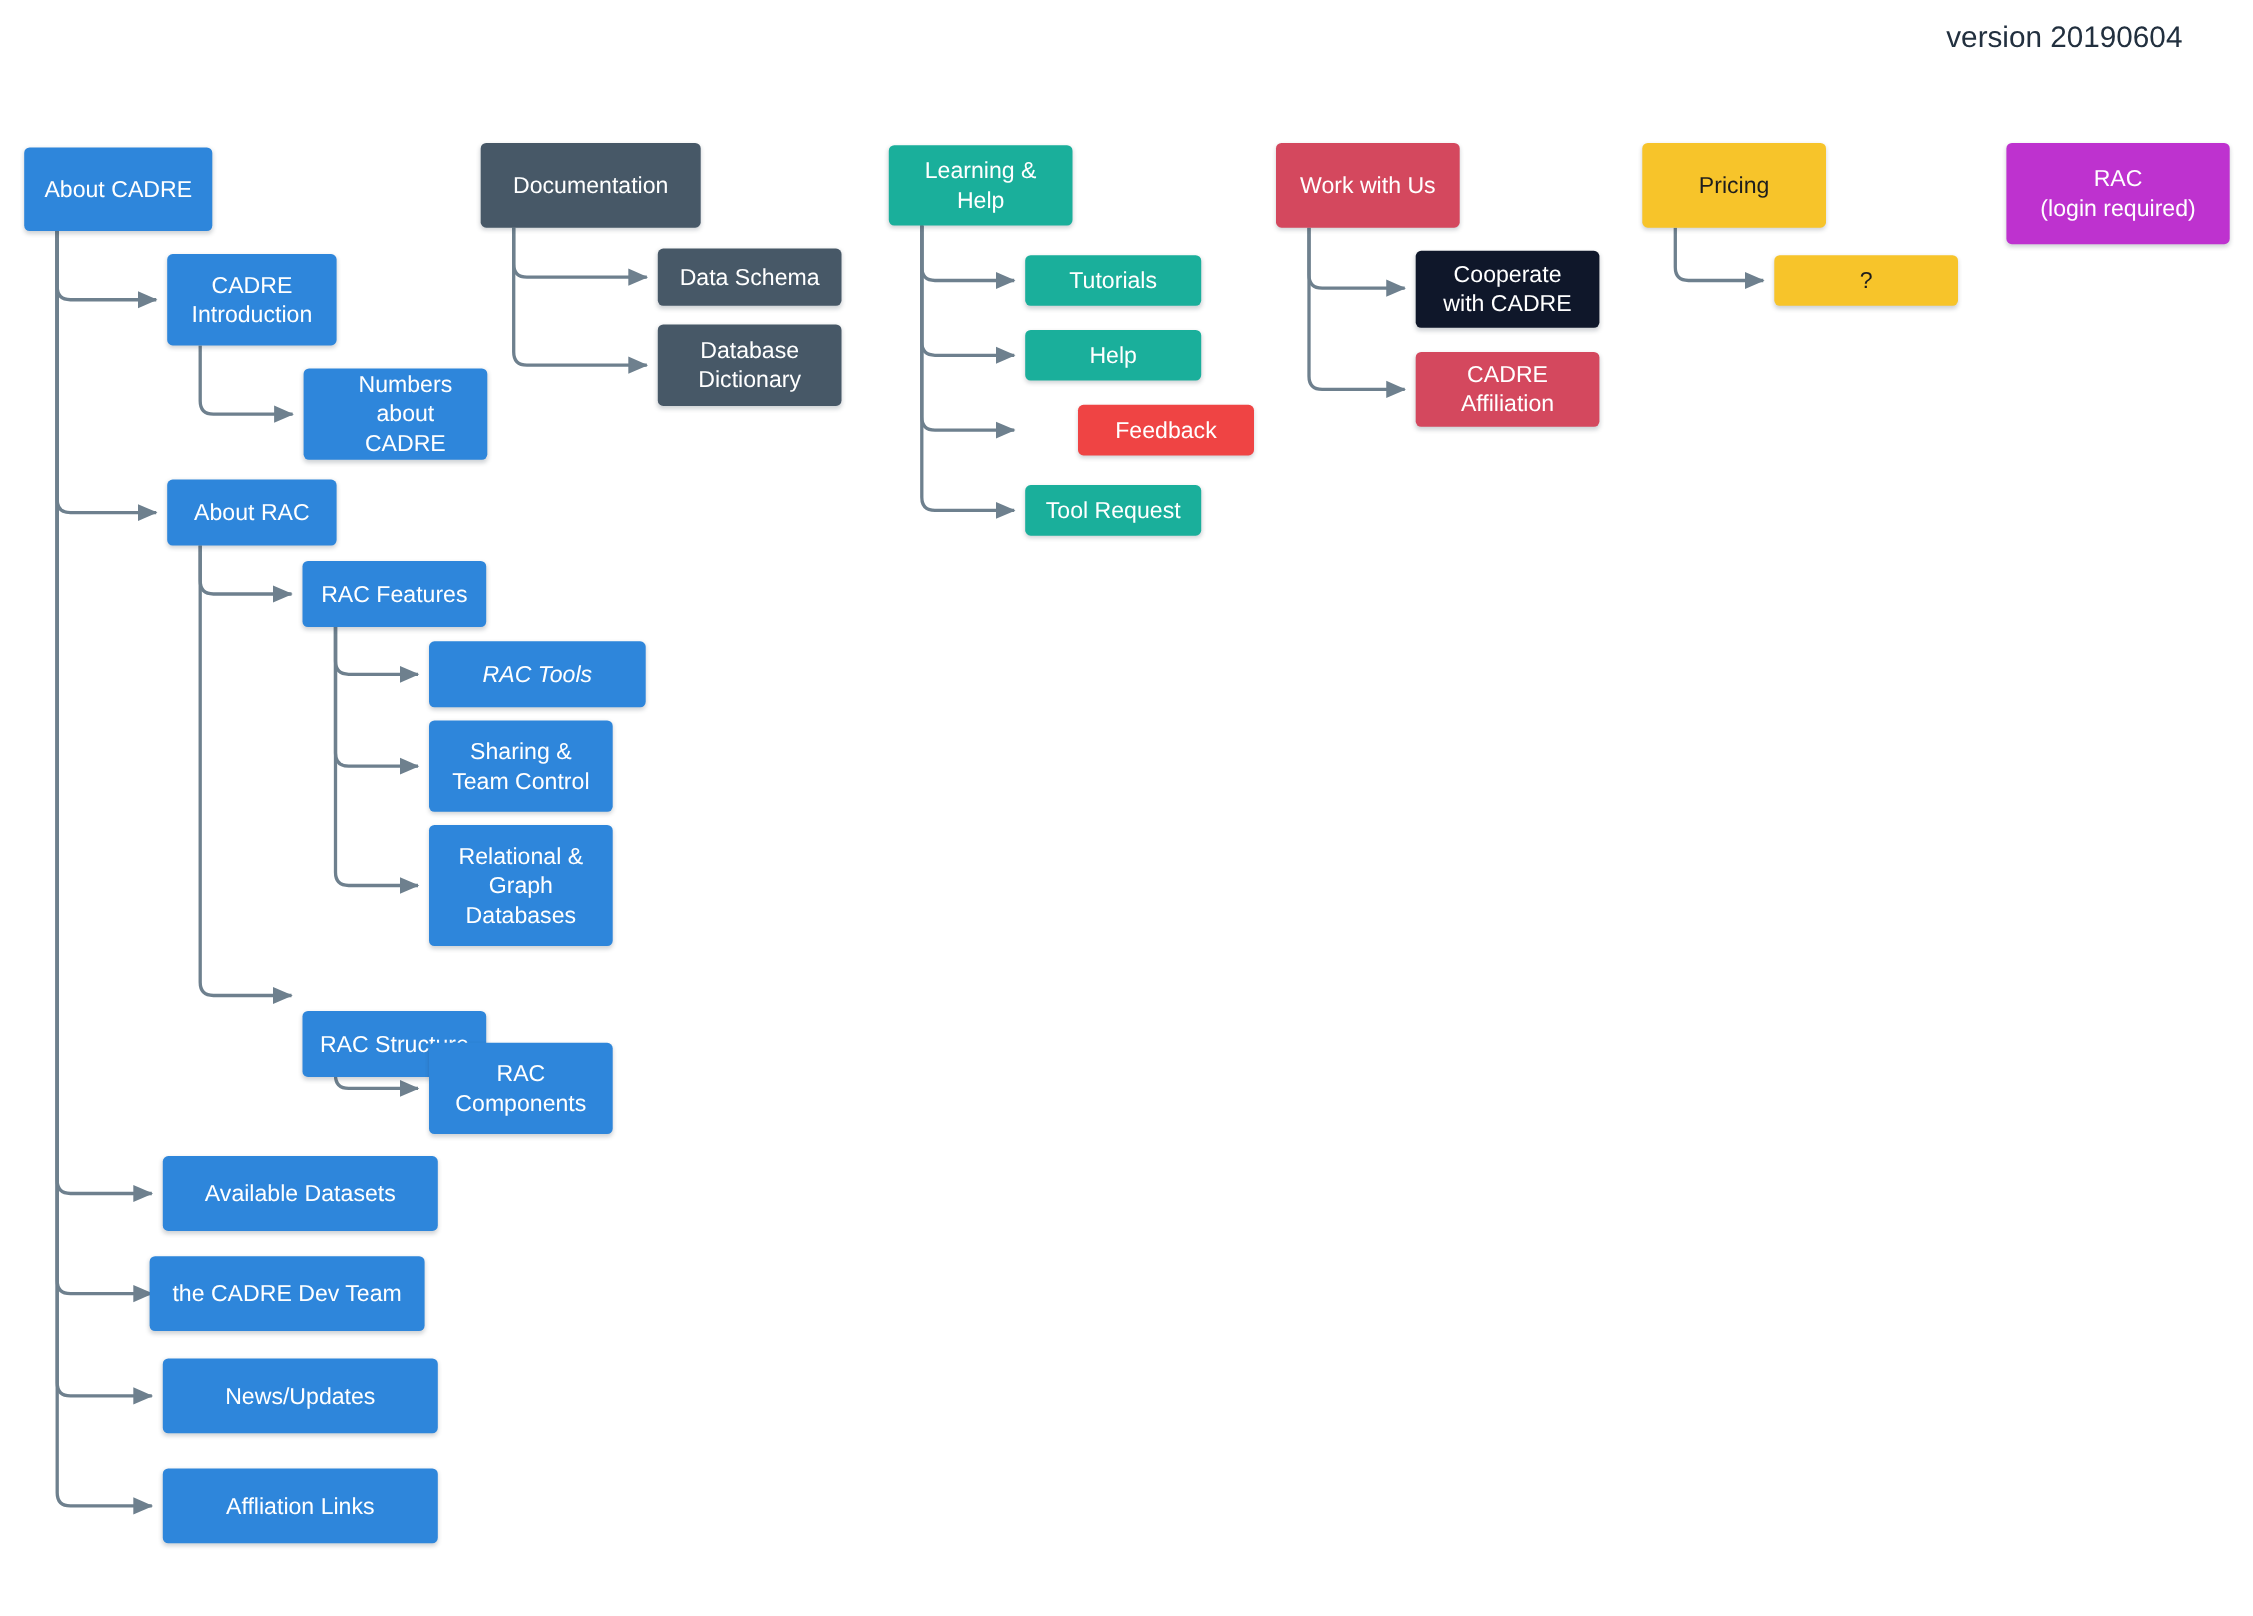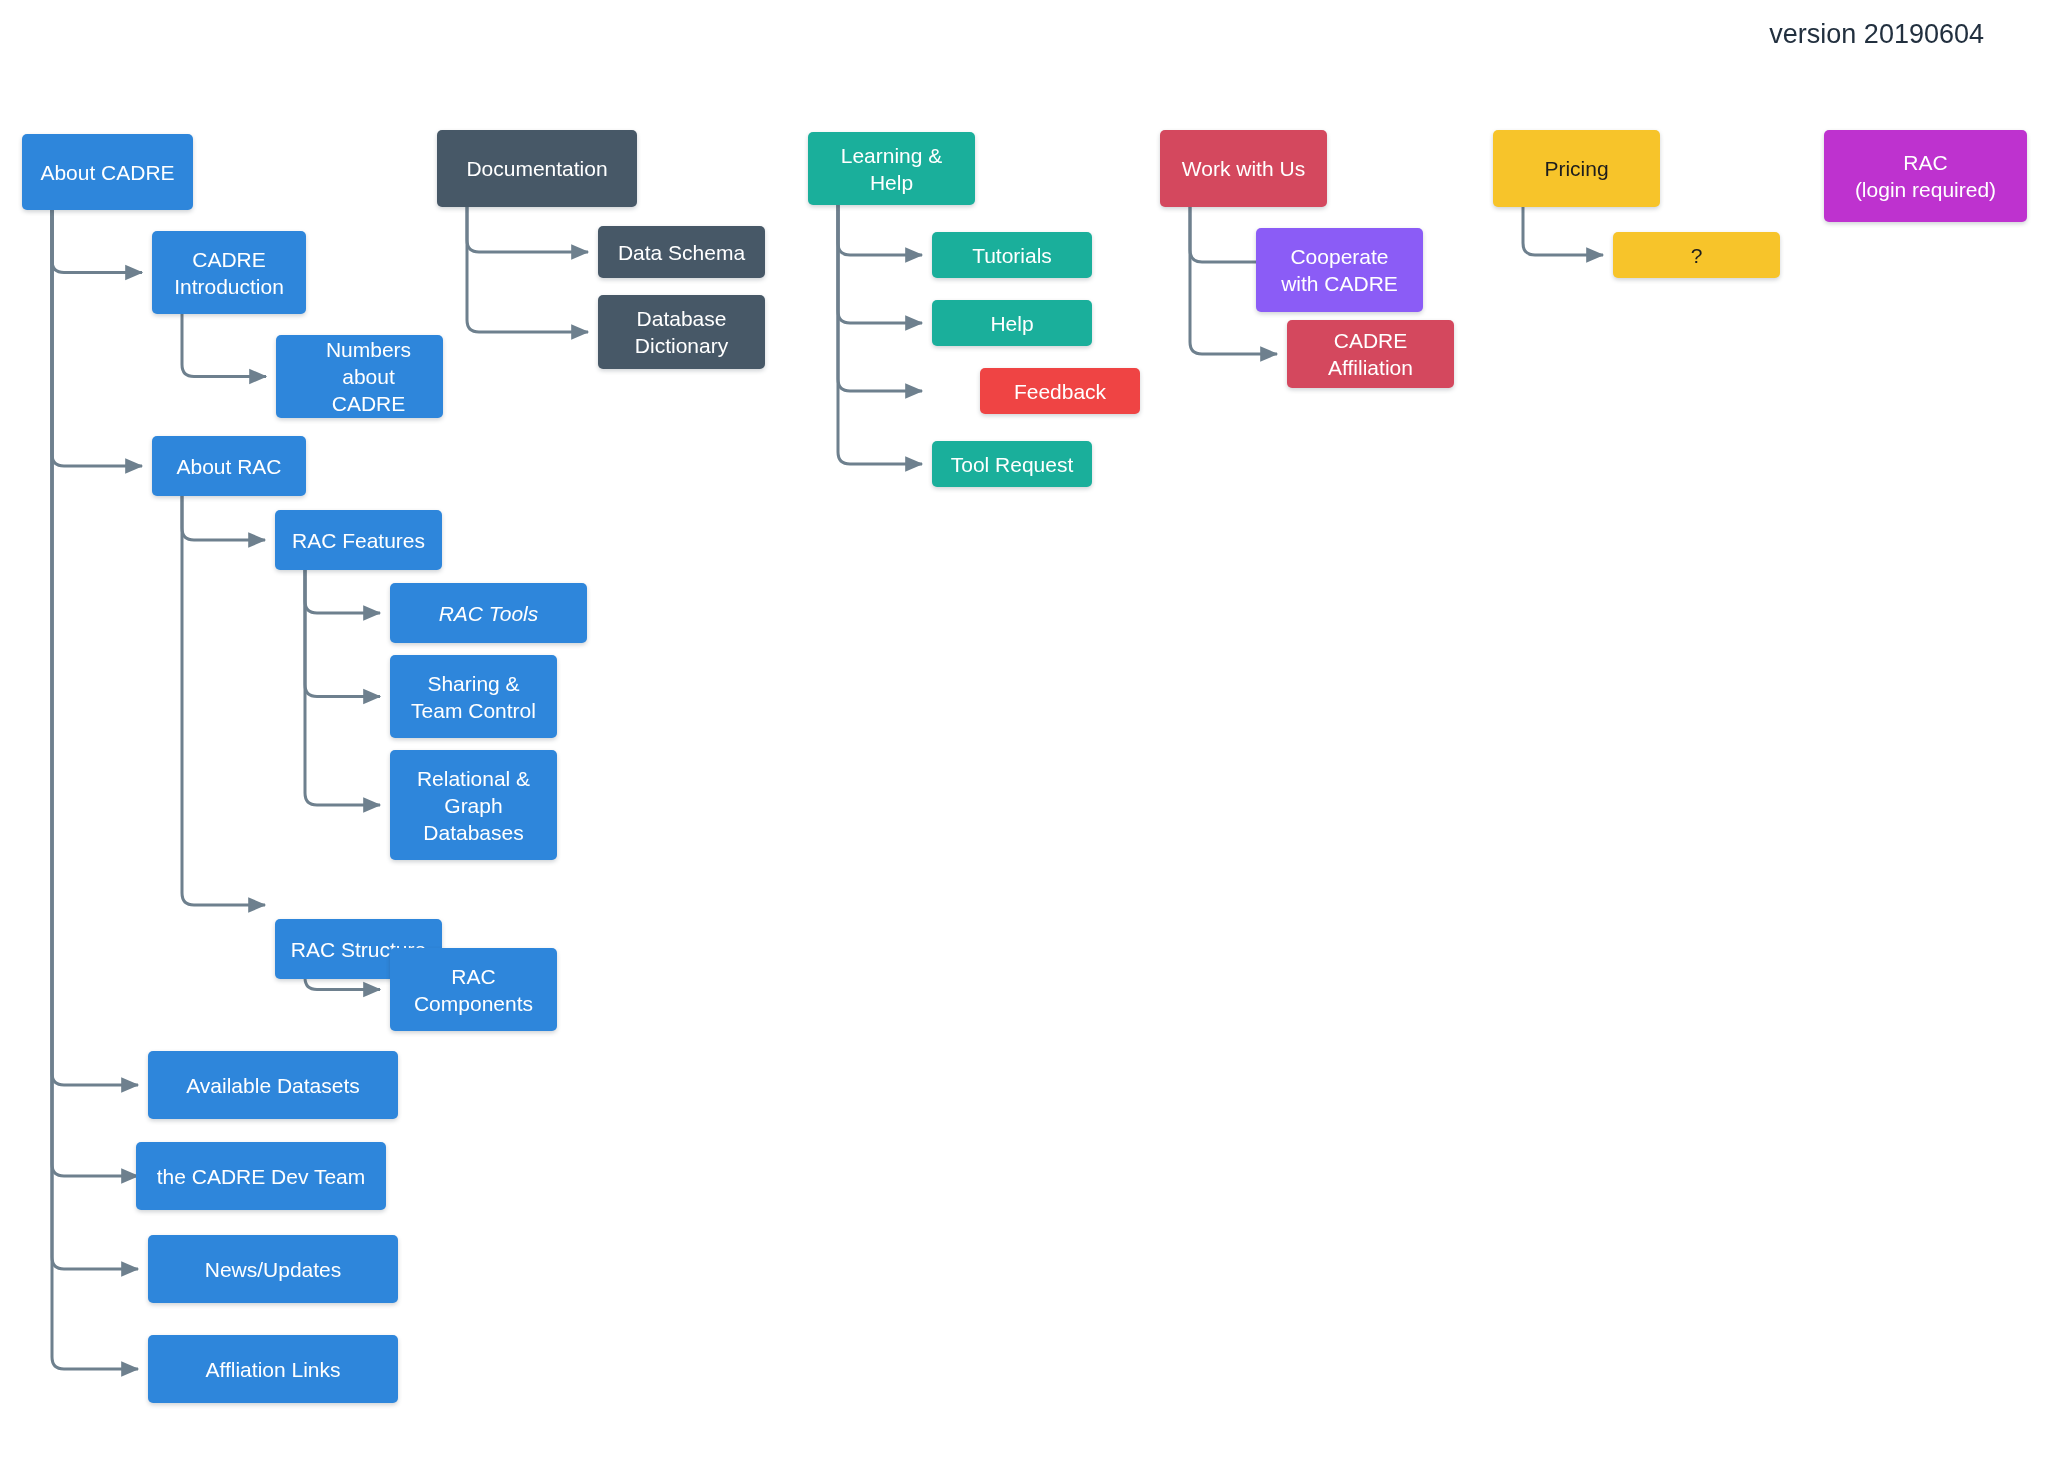--- a/index.html
+++ b/index.html
@@ -131,21 +131,21 @@
       <div class="node" style="left: 598px; top: 226px; width: 167px; height: 52px; background: rgb(71, 88, 103); text-align: right;">Data Schema</div>
       <div class="node" style="left: 598px; top: 295px; width: 167px; height: 74px; background: rgb(71, 88, 103);">Database
 Dictionary</div>
       <div class="node" style="left: 808px; top: 132px; width: 167px; height: 73px; background: rgb(26, 175, 155);">Learning &amp;
 Help</div>
       <div class="node" style="left: 932px; top: 232px; width: 160px; height: 46px; background: rgb(26, 175, 155);">Tutorials</div>
       <div class="node" style="left: 932px; top: 300px; width: 160px; height: 46px; background: rgb(26, 175, 155);">Help</div>
       <div class="node" style="left: 932px; top: 368px; width: 160px; height: 46px; background: #ef4444; margin-left: 48px;">Feedback</div>
       <div class="node" style="left: 932px; top: 441px; width: 160px; height: 46px; background: rgb(26, 175, 155);">Tool Request</div>
       <div class="node" style="left: 1160px; top: 130px; width: 167px; height: 77px; background: rgb(212, 72, 94);">Work with Us</div>
-      <div class="node" style="left: 1256px; top: 228px; width: 167px; height: 84px; background: #8b5cf6;">Cooperate
+      <div class="node" style="left: 1287px; top: 228px; width: 167px; height: 70px; background: #0f172a;">Cooperate
 with CADRE</div>
       <div class="node" style="left: 1287px; top: 320px; width: 167px; height: 68px; background: rgb(212, 72, 94);">CADRE
 Affiliation</div>
       <div class="node dark-text" style="left: 1493px; top: 130px; width: 167px; height: 77px; background: rgb(247, 196, 42);">Pricing</div>
       <div class="node dark-text" style="left: 1613px; top: 232px; width: 167px; height: 46px; background: rgb(247, 196, 42);">?</div>
       <div class="node" style="left: 1824px; top: 130px; width: 203px; height: 92px; background: rgb(190, 50, 207);">RAC
 (login required)</div>
     </div>
 
 </div>

